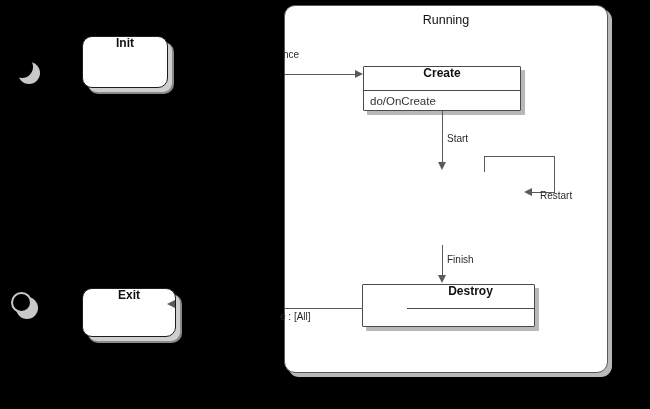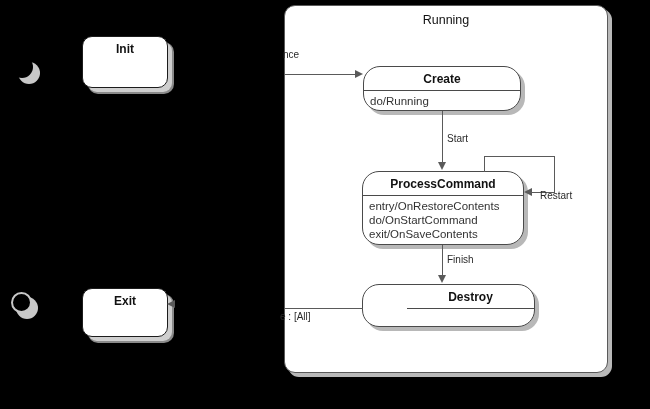--- a/index.html
+++ b/index.html
@@ -14,40 +14,39 @@
     background: #000000;
     overflow: hidden;
     font-family: "Liberation Sans", sans-serif;
   }
 
   
   .state-box {
     position: absolute;
     background: #ffffff;
     border: 1.2px solid #4a4a4a;
-    border-radius: 17px;
+    border-radius: 1px;
     box-sizing: border-box;
     box-shadow: 4px 4px 0 0 rgba(180,180,180,0.95);
   }
   .state-box.plain {
     box-shadow: 5px 5px 0 -1px #cfcfcf, 6px 6px 0 0 #8a8a8a;
     border: 1.3px solid #1c1c1c;
     border-radius: 10px;
   }
   .state-title {
     font-weight: bold;
     font-size: 12px;
     color: #111111;
     text-align: center;
     line-height: 1;
   }
   .state-box .hdr {
     height: 23px;
     display: flex;
-    align-items: center;
     justify-content: center;
     border-bottom: 1.2px solid #4a4a4a;
   }
   .state-box .hdr.noline { border-bottom: none; }
   .state-box .body {
     padding: 3px 6px 4px 6px;
     font-size: 11.5px;
     color: #333333;
     line-height: 14px;
     white-space: pre;
@@ -158,43 +157,35 @@
     <div class="disc"></div>
     <div class="ringcut"></div>
   </div>
 
   <div class="state-box plain" style="left:82px; top:36px; width:86px; height:52px;">
     <div class="hdr noline">
       <span class="state-title">Init</span>
     </div>
   </div>
 
-  <div class="state-box plain" style="left:82px; top:288px; width:86px; height:49px;">
+  <div class="state-box plain" style="left:82px; top:288px; width:94px; height:49px;">
     <div class="hdr noline">
       <span class="state-title">Exit</span>
     </div>
   </div>
 
   <div class="arrow-left" style="left:167px; top:300px;"></div>
 
   <div class="state-box" style="left:363px; top:66px; width:158px; height:45px;">
     <div class="hdr">
       <span class="state-title">Create</span>
     </div>
-    <div class="body">do/Running</div>
-  </div>
-
-  <div class="state-box" style="left:362px; top:171px; width:162px; height:74px;">
-    <div class="hdr">
-      <span class="state-title">ProcessCommand</span>
-    </div>
-    <div class="body">entry/OnRestoreContents
-do/OnStartCommand
-exit/OnSaveContents</div>
-  </div>
+    <div class="body">do/OnCreate</div>
+  </div>
+
 
   <div class="state-box" style="left:362px; top:284px; width:173px; height:43px;padding-left:44px;">
     <div class="hdr">
       <span class="state-title">Destroy</span>
     </div>
   </div>
 
   <div class="line-h" style="left:284px; top:74px; width:72px;"></div>
   <div class="arrow-right" style="left:355px; top:70px;"></div>
   <div class="edge-label" style="left:283px; top:49px;">nce</div>

